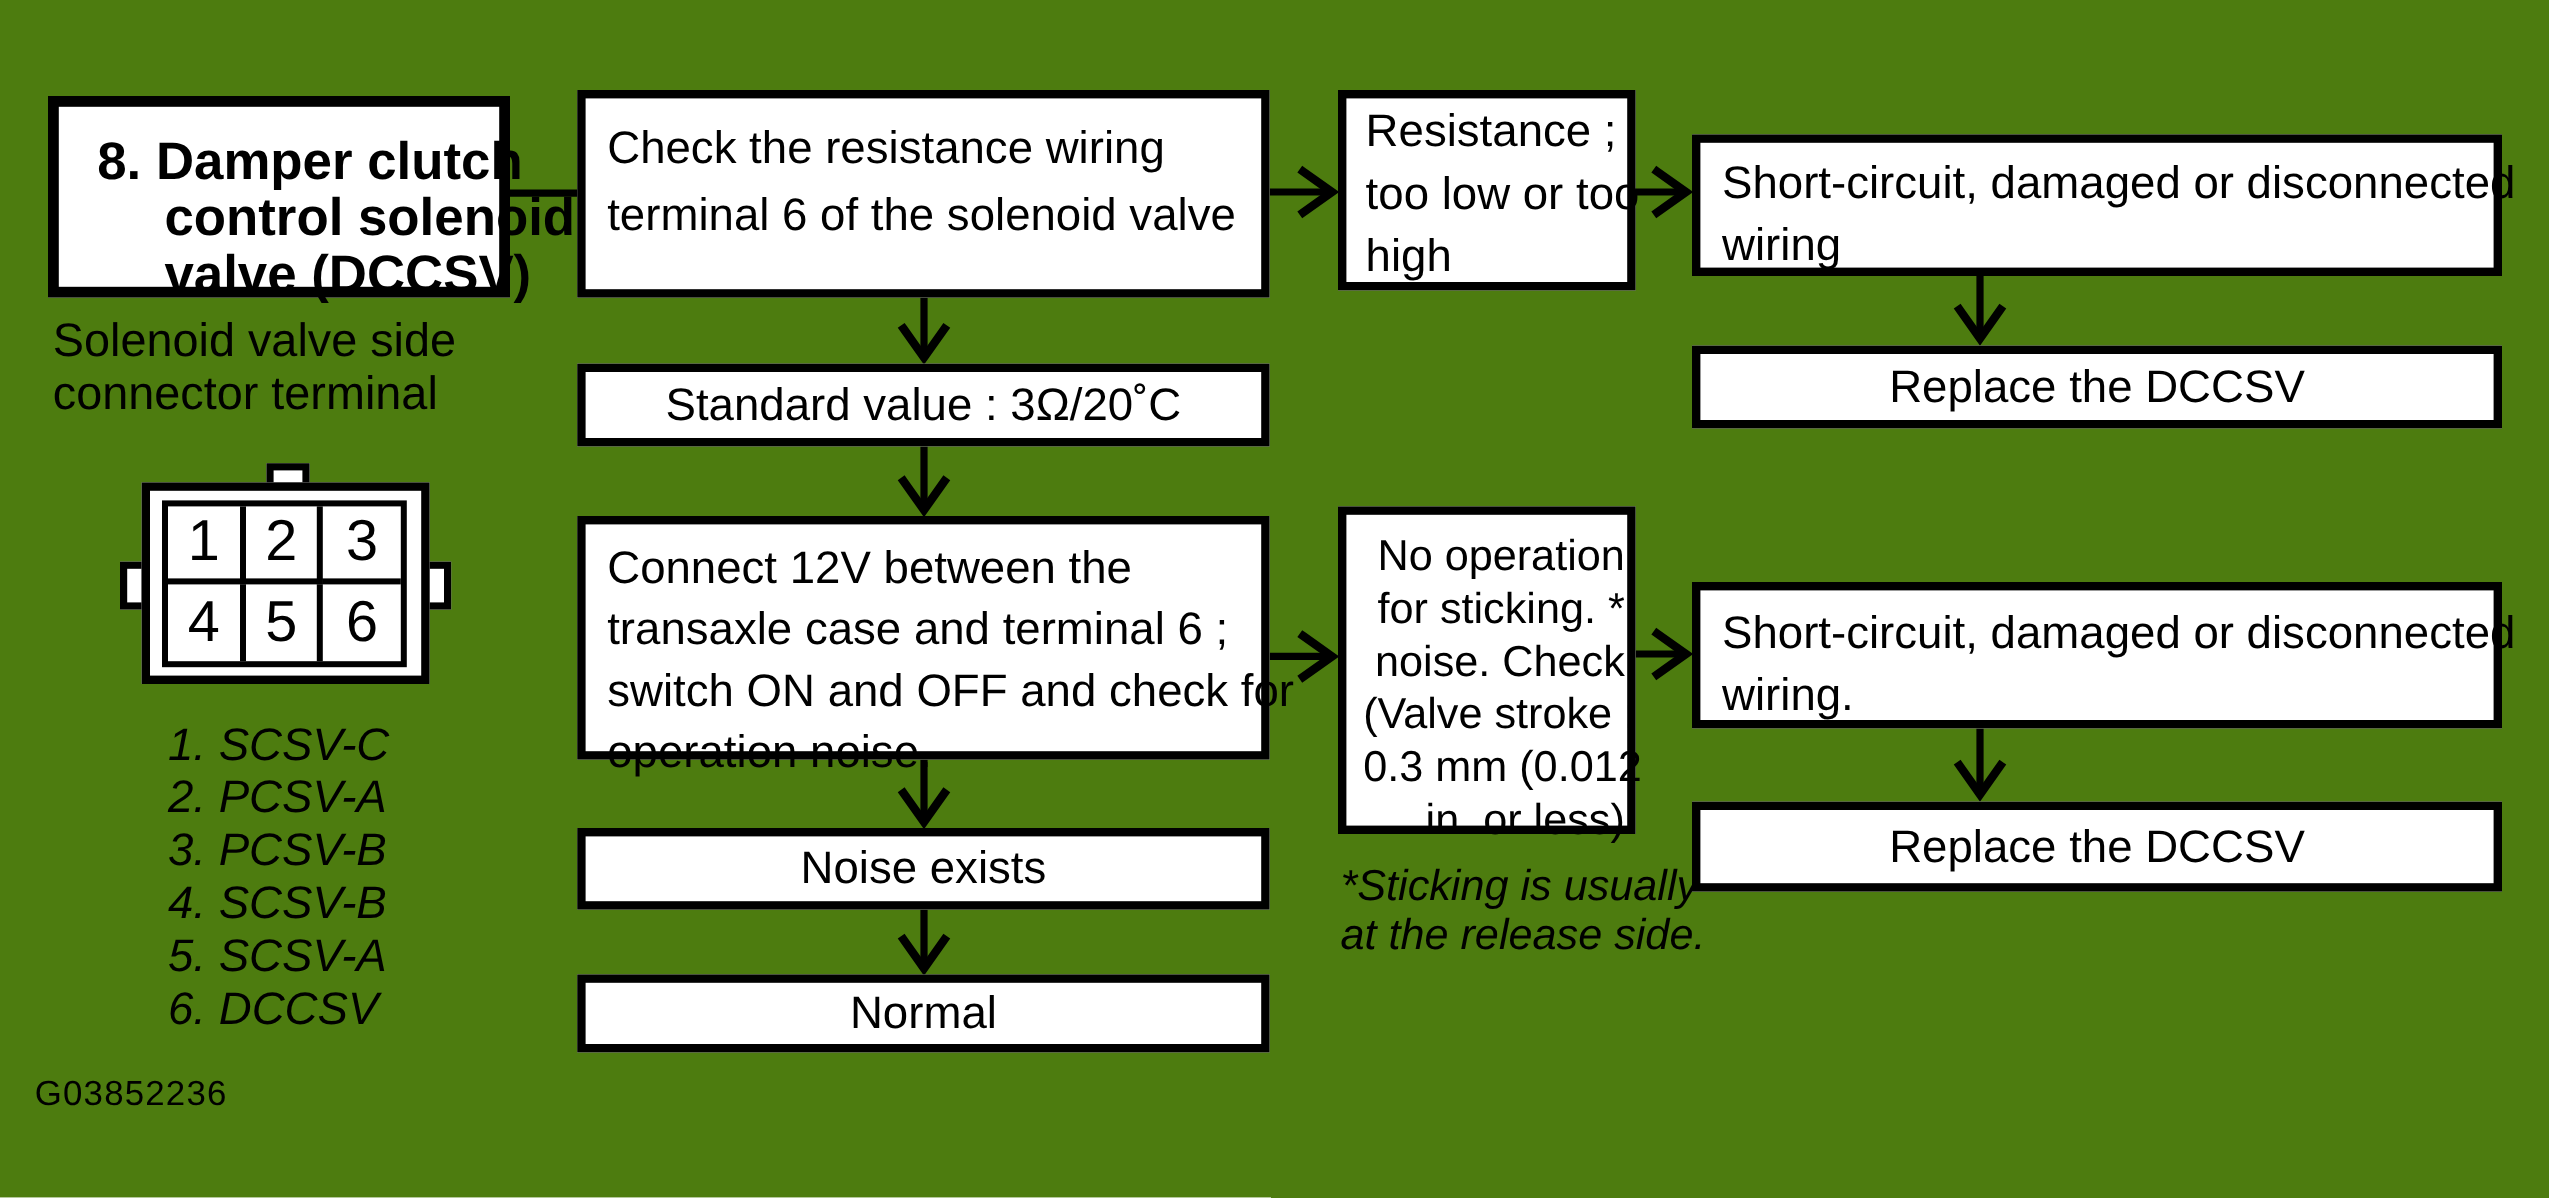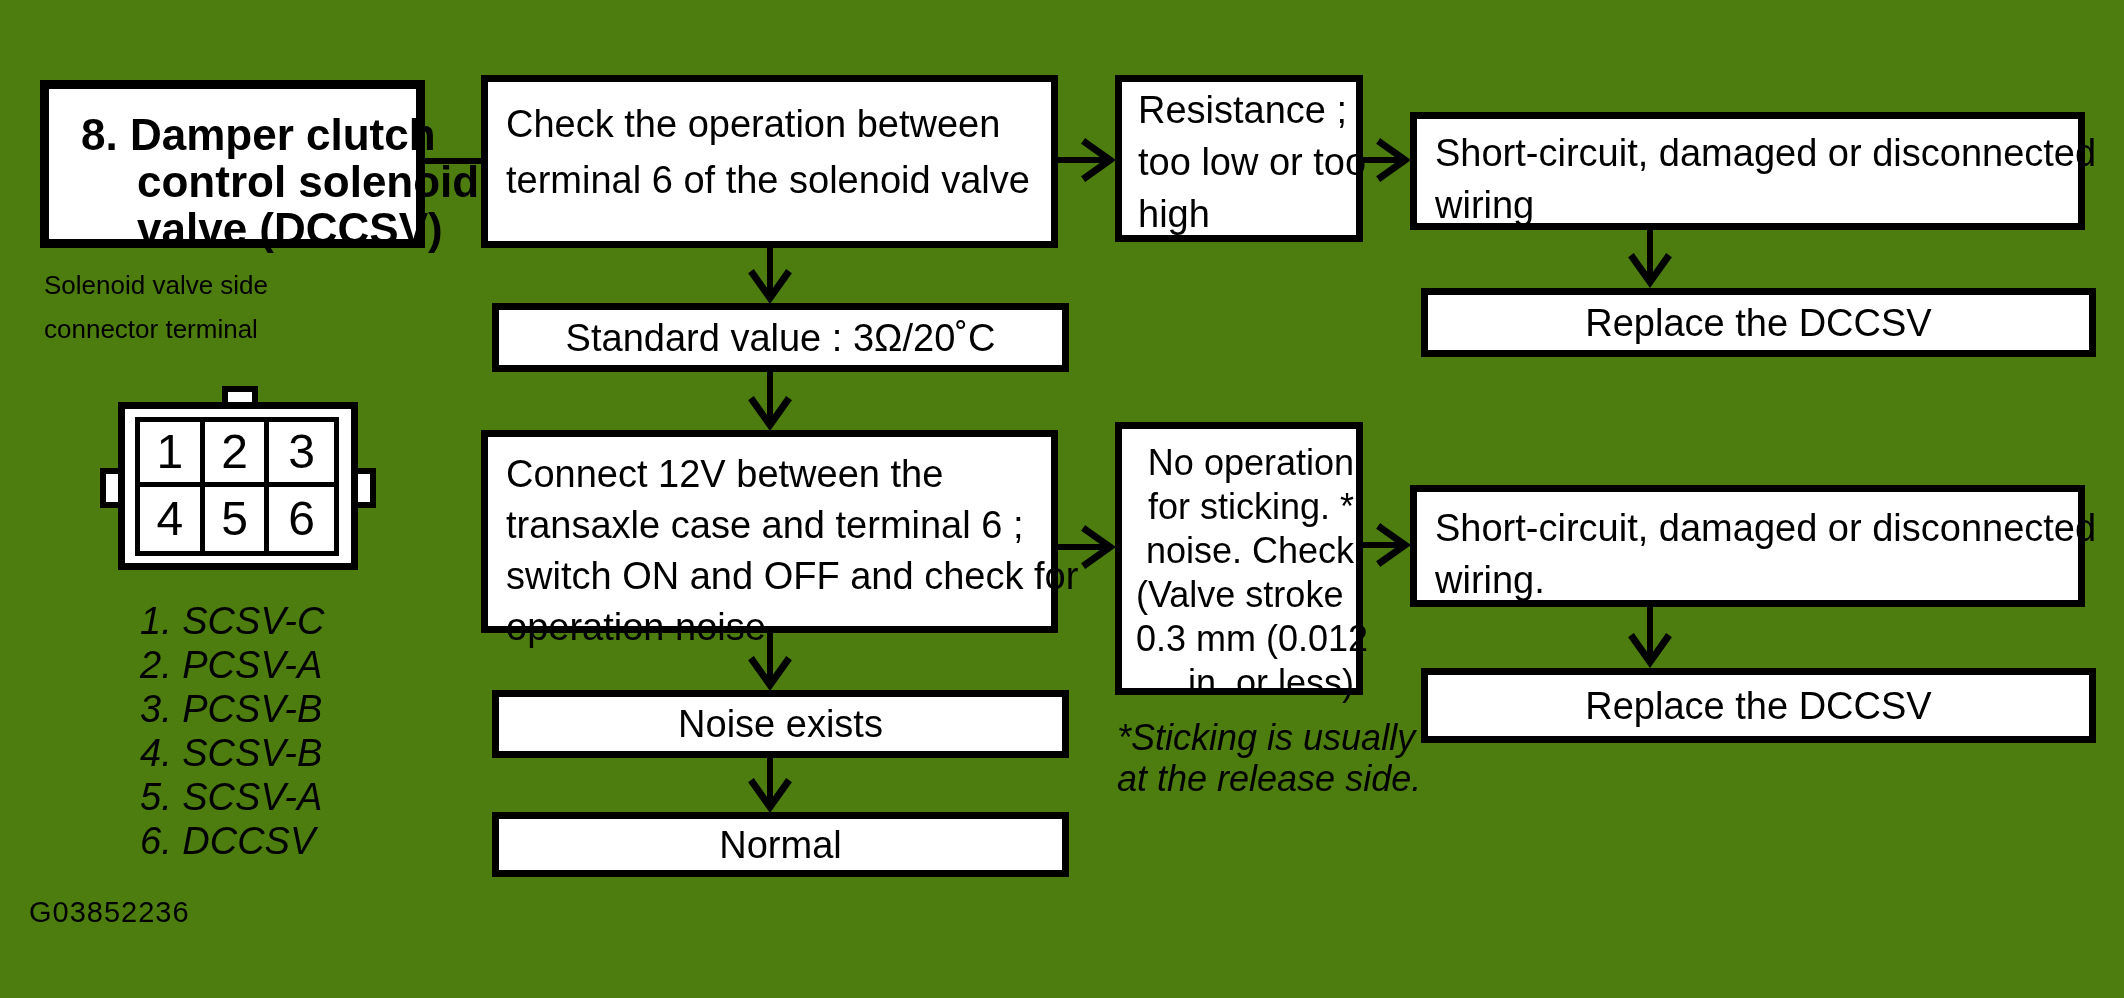--- a/index.html
+++ b/index.html
@@ -16,34 +16,34 @@
     box-sizing:border-box;
     border:7px solid #000;
     background:#fff;
     font-size:38px;
     line-height:54px;
     padding:14px 16px 10px 18px;
   }
   .ln{display:block;white-space:nowrap;}
   .center{
     display:flex;align-items:center;justify-content:center;
-    text-align:center;padding:0;margin-left:11px;
+    text-align:center;padding:0;
   }
   
   .title-box{
     border-width:9px;
     font-weight:bold;
     font-size:44px;line-height:47px;
     padding:22px 10px 10px 32px;
   }
   .title-box .ln:not(:first-child){padding-left:56px;}
   
   .freetext{
     position:absolute;
-    font-size:26px;line-height:44px;
+    font-size:39px;line-height:44px;
   }
   .note{
     font-size:36px;line-height:41px;
     font-style:italic;
   }
   .glist{font-size:38px;line-height:44px;}
   .gcode{font-size:29px;line-height:30px;letter-spacing:1px;}
   
   .conn-part{position:absolute;box-sizing:border-box;border:6px solid #000;background:#fff;}
   .conn-outer{border-width:7px;}
@@ -157,21 +157,21 @@
       <span class="ln">2. PCSV-A</span>
       <span class="ln">3. PCSV-B</span>
       <span class="ln">4. SCSV-B</span>
       <span class="ln">5. SCSV-A</span>
       <span class="ln">6. DCCSV</span>
     </div>
 
   <div class="freetext gcode" style="left:29px;top:897px;">G03852236</div>
 
   <div class="box" style="left:481px;top:75px;width:577px;height:173px;line-height:56px;">
-      <span class="ln">Check the operation between</span>
+      <span class="ln">Check the resistance wiring</span>
       <span class="ln">terminal 6 of the solenoid valve</span>
     </div>
 
   <div class="box center" style="left:481px;top:303px;width:577px;height:69px;">Standard value : 3Ω/20˚C</div>
 
   <div class="box" style="left:481px;top:430px;width:577px;height:203px;line-height:51px;padding-top:12px;">
       <span class="ln">Connect 12V between the</span>
       <span class="ln">transaxle case and terminal 6 ;</span>
       <span class="ln">switch ON and OFF and check for</span>
       <span class="ln">operation noise.</span>

